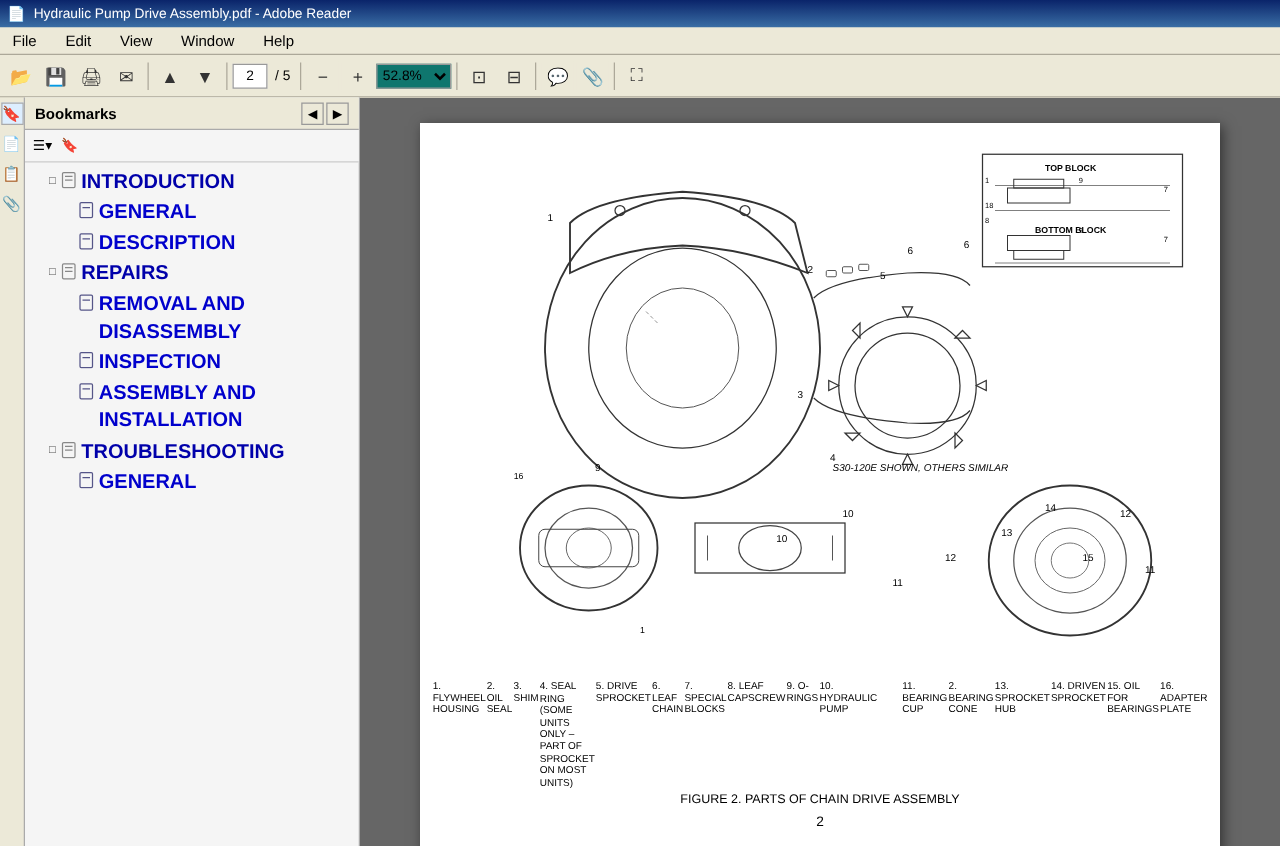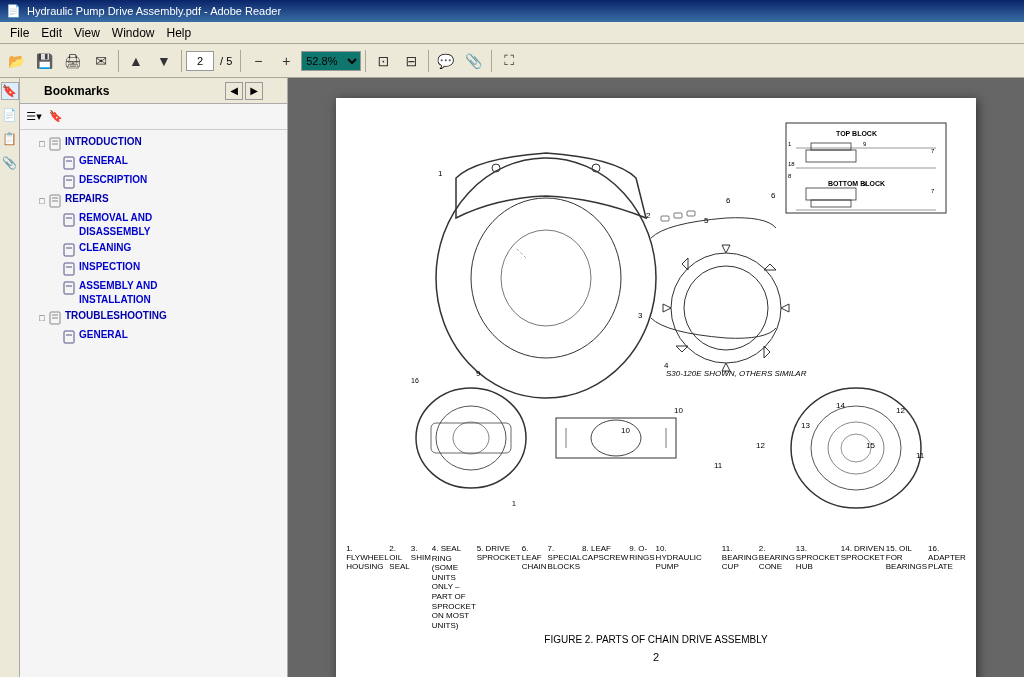--- a/index.html
+++ b/index.html
@@ -15,21 +15,21 @@
       align-items: center;
       gap: 6px;
       height: 22px;
     }
 
     
     #menubar {
       background: #ece9d8;
       border-bottom: 1px solid #aca899;
       display: flex;
-      gap: 0;
+      gap: 11px;
       padding: 2px 4px;
       height: 22px;
       align-items: center;
     }
     .menu-item { padding: 2px 6px; font-size: 12px; cursor: pointer; }
 
     
     #toolbar {
       background: #ece9d8;
       border-bottom: 1px solid #aca899;
@@ -67,21 +67,21 @@
       width: 268px;
       background: #f5f5f5;
       border-right: 1px solid #aaa;
       display: flex;
       flex-direction: column;
       flex-shrink: 0;
     }
     #sidebar-header {
       background: #ece9d8;
       border-bottom: 1px solid #aaa;
-      padding: 4px 24px;
+      padding: 4px 8px;
       font-size: 12px;
       font-weight: bold;
       display: flex;
       align-items: center;
       justify-content: space-between;
       height: 26px;
     }
     .sidebar-header-btns { display: flex; gap: 2px; }
     .sidebar-hbtn {
       width: 18px; height: 18px; border: 1px solid #999; background: #ece9d8;
@@ -117,21 +117,21 @@
       cursor: pointer;
       line-height: 1.4;
     }
     .tree-toggle {
       width: 12px; height: 16px; display: flex; align-items: center; justify-content: center;
       font-size: 9px; color: #555; flex-shrink: 0; margin-top: 1px;
     }
     .tree-icon {
       width: 14px; height: 14px; flex-shrink: 0; margin-right: 3px; margin-top: 2px;
     }
-    .tree-label { color: #0000cc; font-size: 10px; }
+    .tree-label { color: #0000cc; font-size: 16px; }
     .tree-label.bold { font-weight: bold; color: #0000aa; }
     .indent1 { padding-left: 14px; }
     .indent2 { padding-left: 28px; font-weight: bold; }
 
     
     #sidebar-icons {
       width: 20px;
       background: #ece9d8;
       border-right: 1px solid #aaa;
       display: flex;
@@ -314,28 +314,20 @@
 
       <div class="tree-item indent2">
         <span class="tree-toggle"></span>
         <svg class="tree-icon" viewBox="0 0 14 14">
             <rect x="2" y="1" width="10" height="12" rx="1" fill="none" stroke="#558" stroke-width="1"></rect>
             <line x1="4" y1="5" x2="10" y2="5" stroke="#558" stroke-width="1"></line>
           </svg>
         <span class="tree-label">REMOVAL AND<br>DISASSEMBLY</span>
       </div>
 
-      <div class="tree-item indent2">
-        <span class="tree-toggle"></span>
-        <svg class="tree-icon" viewBox="0 0 14 14">
-            <rect x="2" y="1" width="10" height="12" rx="1" fill="none" stroke="#558" stroke-width="1"></rect>
-            <line x1="4" y1="5" x2="10" y2="5" stroke="#558" stroke-width="1"></line>
-          </svg>
-        <span class="tree-label">CLEANING</span>
-      </div>
 
       <div class="tree-item indent2">
         <span class="tree-toggle"></span>
         <svg class="tree-icon" viewBox="0 0 14 14">
             <rect x="2" y="1" width="10" height="12" rx="1" fill="none" stroke="#558" stroke-width="1"></rect>
             <line x1="4" y1="5" x2="10" y2="5" stroke="#558" stroke-width="1"></line>
           </svg>
         <span class="tree-label">INSPECTION</span>
       </div>
 

